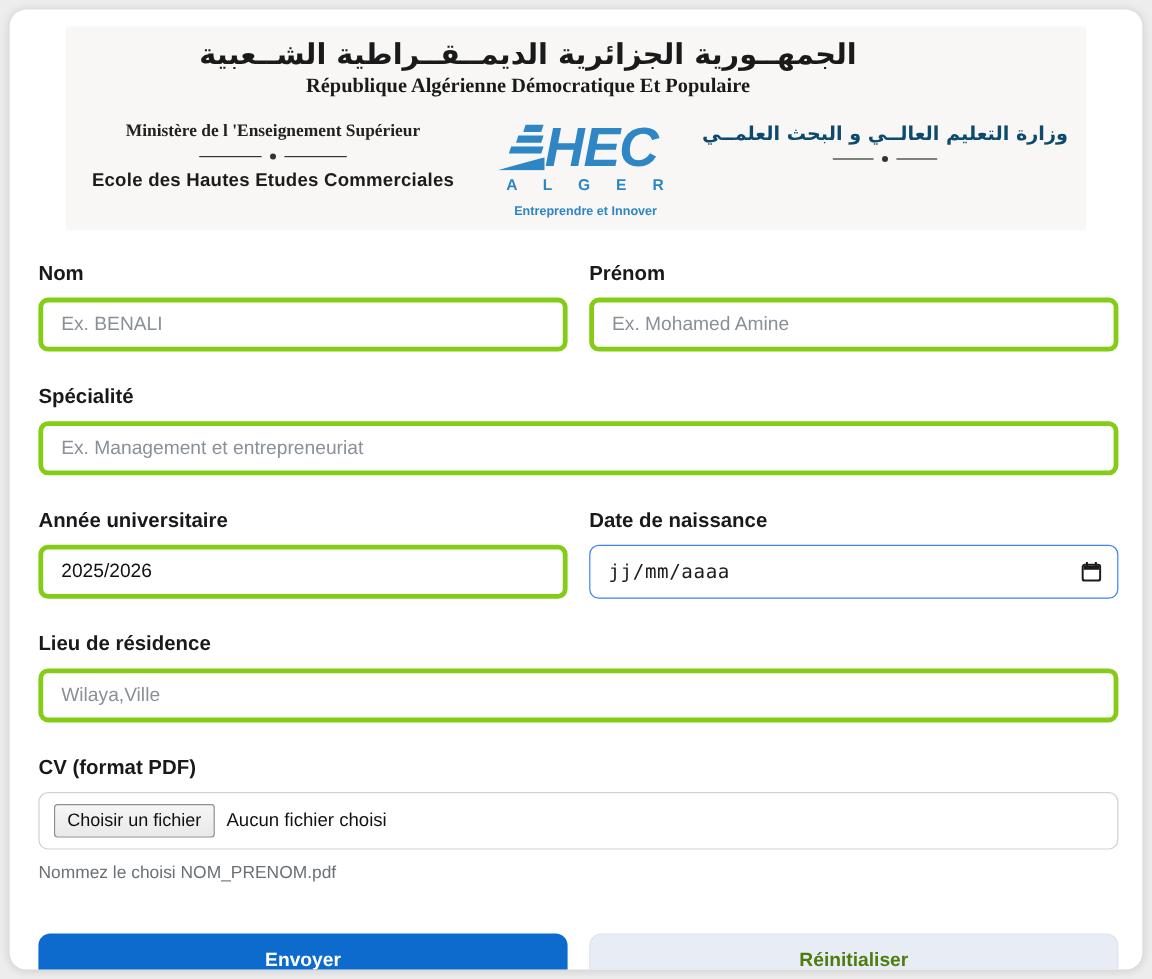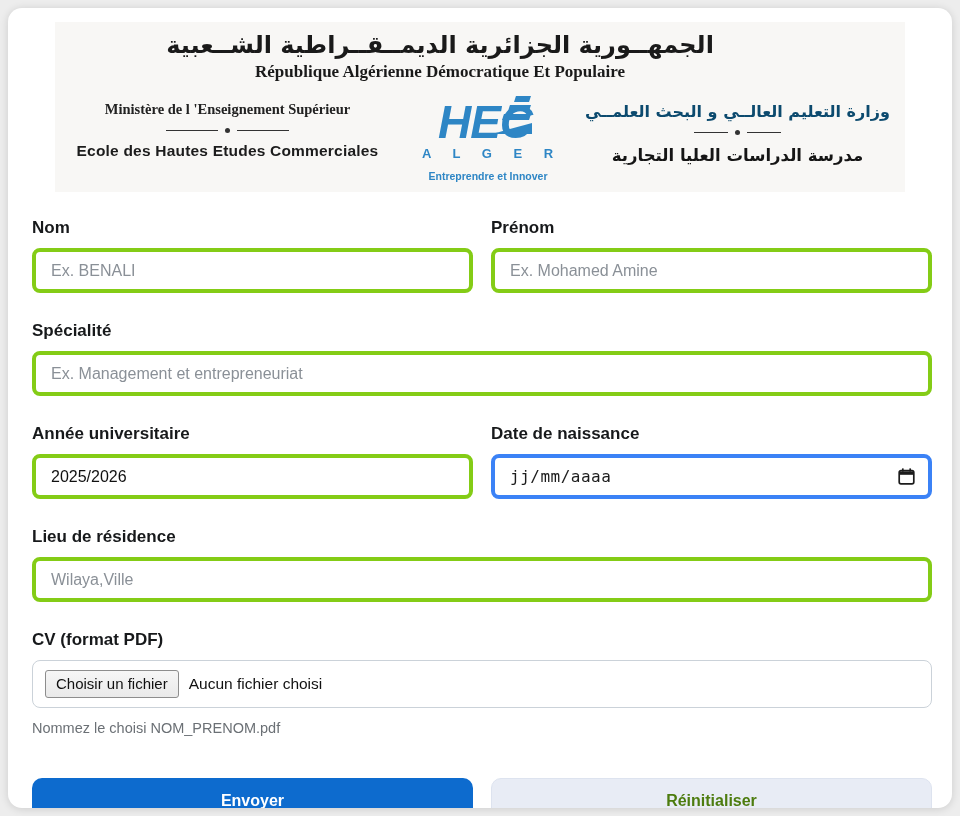--- a/index.html
+++ b/index.html
@@ -61,21 +61,21 @@
   .orn .line { width: 52px; height: 0; border-top: 1.5px solid #333; }
   .orn .dot { width: 5px; height: 5px; border-radius: 50%; background: #333; }
   .school-fr {
     font-weight: bold;
     font-size: 15.5px;
     color: #1c1c1c;
     letter-spacing: .2px;
   }
   
   .col-center { width: 190px; display: flex; flex-direction: column; align-items: center; padding-top: 2px; }
-  .hec-mark { position: relative; height: 48px; display: flex; align-items: flex-end; flex-direction: column; }
+  .hec-mark { position: relative; height: 48px; display: flex; align-items: flex-end; }
   .hec-bars { position: relative; width: 30px; height: 40px; margin-right: 2px; }
   .hec-bars i { position: absolute; right: 0; background: #2e86c5; transform: skewX(-18deg); display:block; }
   .hec-bars .b1 { top: 2px;  width: 15px; height: 6px; }
   .hec-bars .b2 { top: 11px; width: 21px; height: 6px; }
   .hec-bars .b3 { top: 20px; width: 27px; height: 6px; }
   .hec-bars .swoosh {
     top: 29px; width: 40px; height: 11px; right: -2px;
     clip-path: polygon(0 100%, 100% 0, 100% 100%);
     transform: none;
   }
@@ -125,21 +125,21 @@
     padding: 0 15px;
     font-family: "Liberation Sans", sans-serif;
     font-size: 16px;
     color: #111;
     background: #fff;
     outline: none;
   }
   .text-input::placeholder { color: #8a9097; opacity: 1; }
   .date-input {
     width: 100%; height: 45px;
-    border: 4px solid #3b82f6;
+    border: 1px solid #3b82f6;
     border-radius: 8px;
     padding: 0 13px 0 15px;
     display: flex; align-items: center; justify-content: space-between;
     background: #fff; cursor: text;
   }
   .date-text {
     font-family: "DejaVu Sans Mono", monospace;
     font-size: 16px; color: #1c1c1c; letter-spacing: .5px;
   }
   .cal-icon { display: inline-flex; }
@@ -210,21 +210,20 @@
         <div class="hec-city">A L G E R</div>
         <div class="hec-tagline">Entreprendre et Innover</div>
       </div>
       <div class="col-right">
         <div class="ministry-ar" dir="rtl">وزارة التعليم العالــي و البحث العلمــي</div>
         <div class="orn">
           <span class="line"></span>
             <span class="dot"></span>
             <span class="line"></span>
         </div>
-        <div class="school-ar" dir="rtl">مدرسة الدراسات العليا التجارية</div>
       </div>
     </div>
   </div>
 
   <form class="form">
 
     <div class="row-two">
       <div class="group">
         <label class="field-label">Nom</label>
         <input class="text-input" type="text" placeholder="Ex. BENALI" style="">

